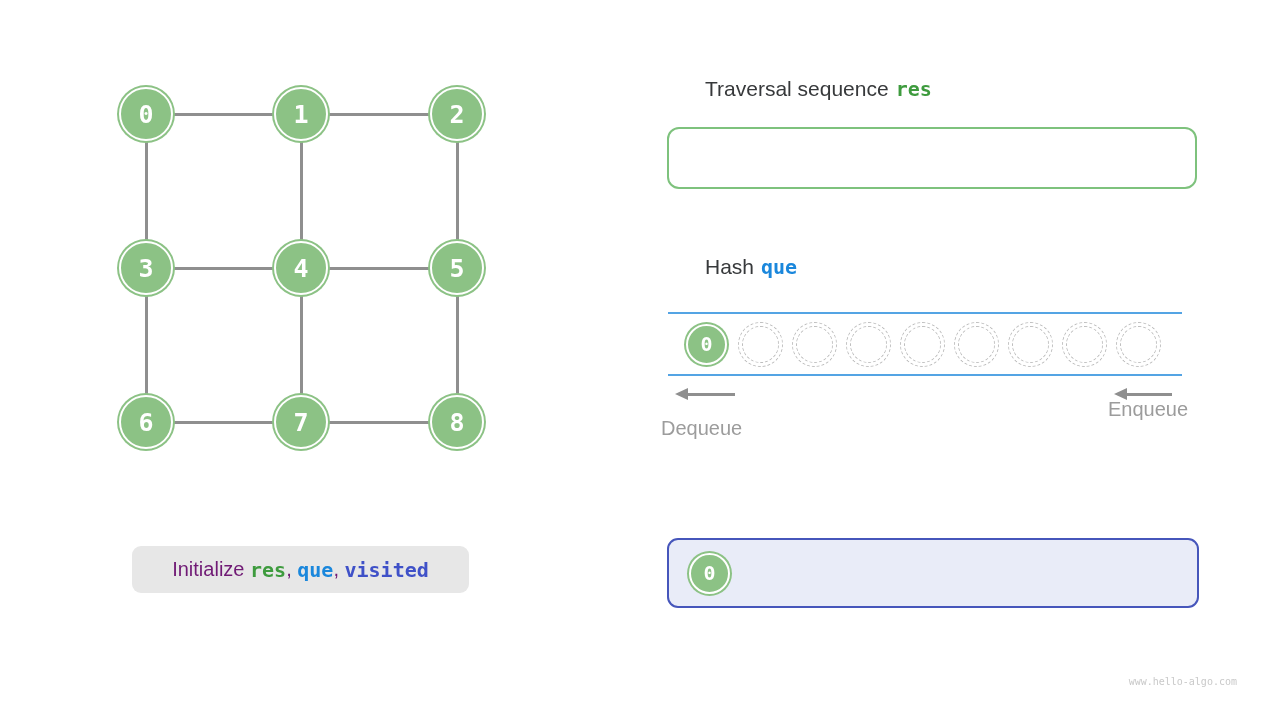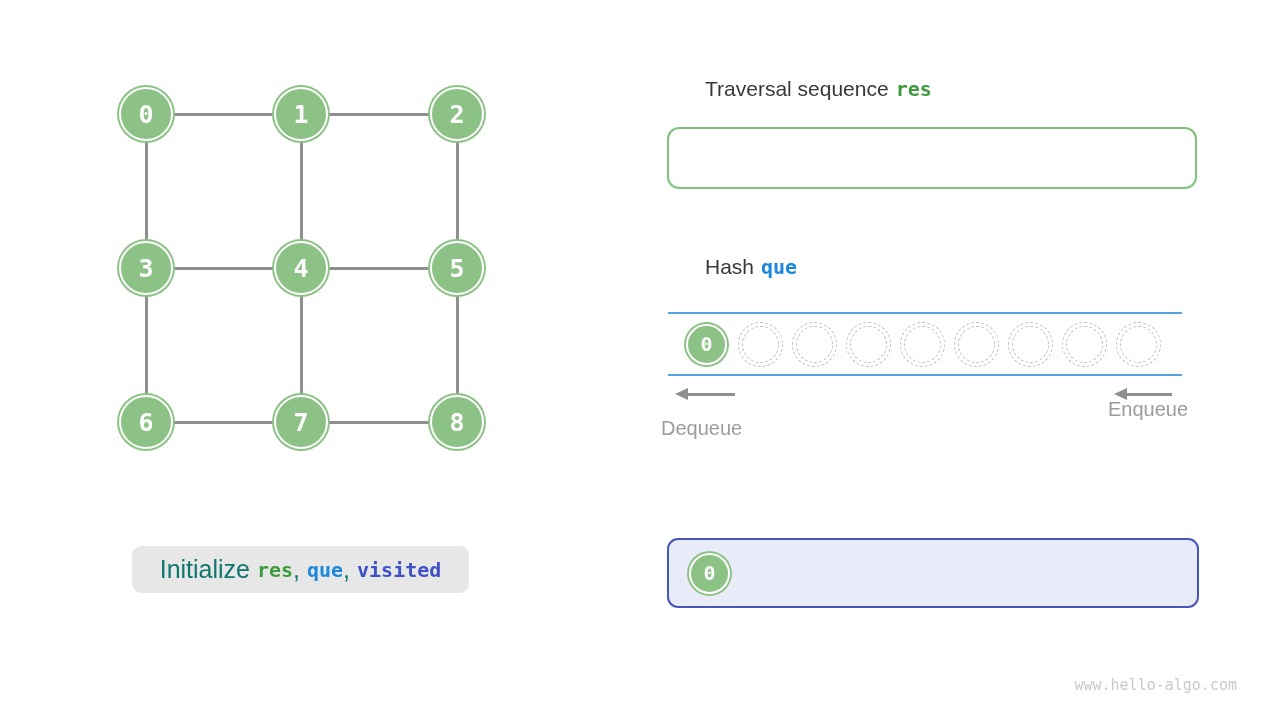--- a/index.html
+++ b/index.html
@@ -55,34 +55,34 @@
   .vnode{position:relative;width:45px;height:45px;border-radius:50%;flex:0 0 auto;
          background:var(--node-green,#8cc285);
          display:flex;align-items:center;justify-content:center;}
   .vnode::after{content:"";position:absolute;inset:2px;border:2px solid #fff;border-radius:50%;}
   .vnode span{color:#fff;font-family:"DejaVu Sans Mono", monospace;font-size:20px;font-weight:bold;}
 
   
   .status-chip{position:absolute;left:132px;top:546px;width:337px;height:47px;
                background:#e7e7e7;border-radius:9px;
                display:flex;align-items:center;justify-content:center;white-space:pre;}
-  .status-chip .plain{font-size:25px;color:#0f766e;}
+  .status-chip .plain{font-size:20px;color:#701a75;}
   .status-chip .res,.status-chip .que,.status-chip .visited{
                font-family:"DejaVu Sans Mono", monospace;font-weight:bold;font-size:20px;}
   .status-chip .res{color:var(--res-green,#3e9b3e);}
   .status-chip .que{color:var(--que-blue,#1a87dc);}
   .status-chip .visited{color:var(--visited-indigo,#3f51c8);}
 
   
   .step-button{position:absolute;left:908px;top:643px;width:147px;height:51px;
                background:#f7f7f7;border:2px solid #a5a5a5;border-radius:9px;box-sizing:border-box;
                display:flex;align-items:center;justify-content:center;
                font-family:"DejaVu Sans Mono", monospace;font-weight:bold;font-size:23px;color:#6e6e6e;}
   .watermark{position:absolute;right:43px;top:676px;
-             font-family:"DejaVu Sans Mono", monospace;font-size:15px;color:#c9c9c9;}
+             font-family:"DejaVu Sans Mono", monospace;font-size:10px;color:#c9c9c9;}
 </style>
 </head>
 <body>
 
 <div id="stage">
 
   <div id="graph">
       <div class="edge" style="left: 146px; top: 112.5px; width: 155px; height: 3px;"></div>
       <div class="edge" style="left: 301px; top: 112.5px; width: 156px; height: 3px;"></div>
       <div class="edge" style="left: 146px; top: 266.5px; width: 155px; height: 3px;"></div>

